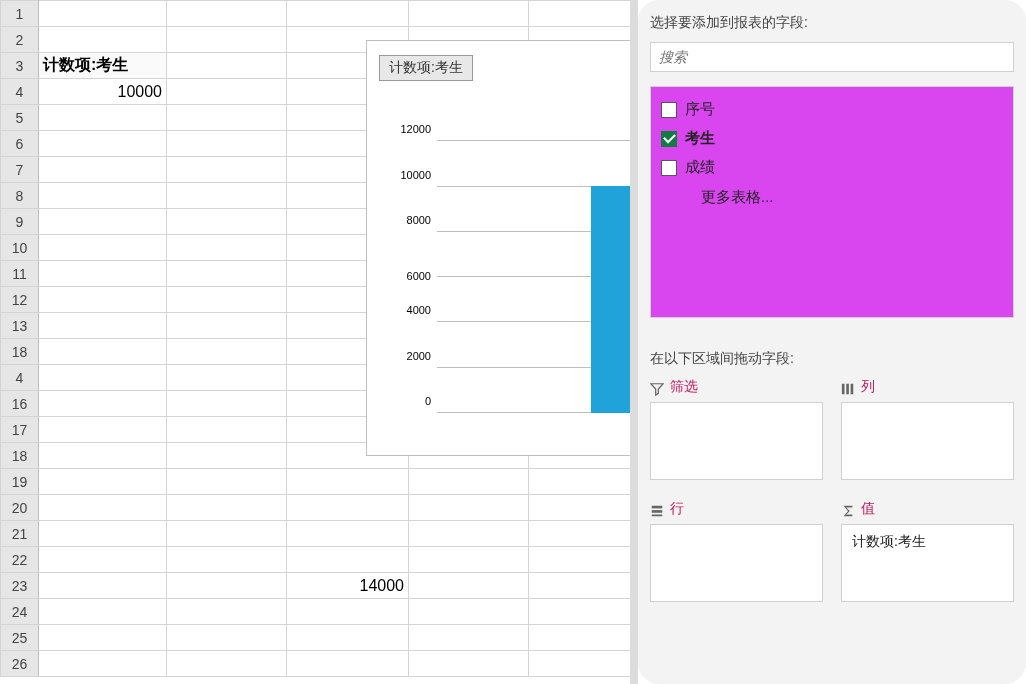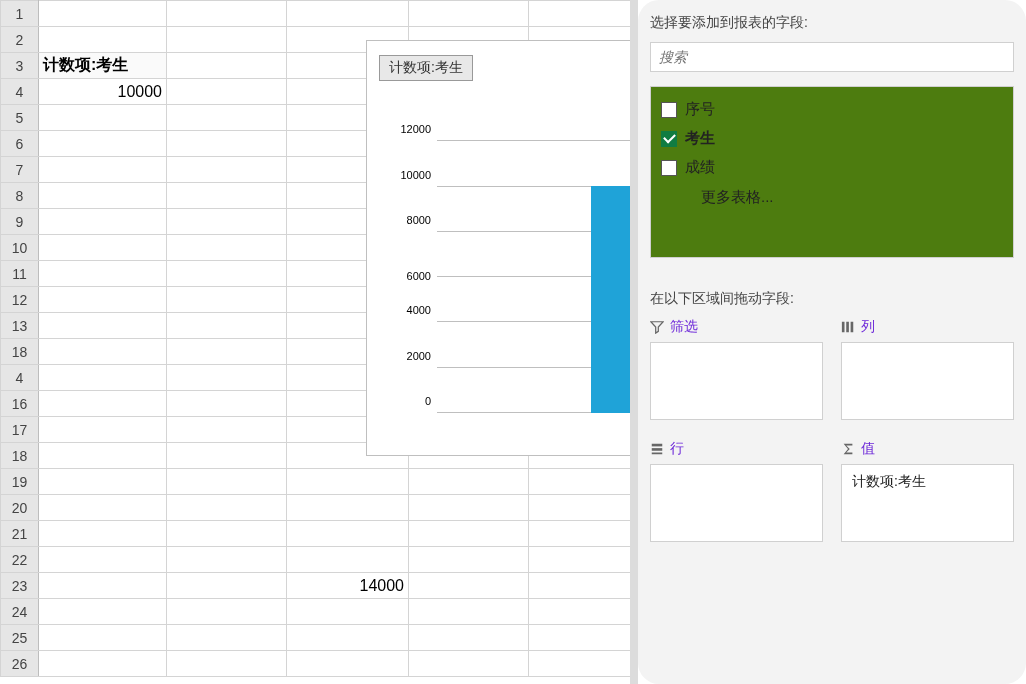--- a/index.html
+++ b/index.html
@@ -134,23 +134,23 @@
     outline: none;
     padding: 4px 8px;
     font-size: 14px;
     color: #888;
     background: transparent;
     font-style: italic;
   }
   .field-list {
     margin-top: 14px;
     border: 1px solid #d0d0d0;
-    background: #4d7c0f;
+    background: #d946ef;
     padding: 8px 10px 10px 10px;
-    height: 172px;
+    height: 232px;
   }
   .field-item {
     display: flex;
     align-items: center;
     gap: 8px;
     padding: 5px 0;
     font-size: 15px;
     color: #222;
   }
   .field-item.checked { font-weight: bold; }
@@ -176,24 +176,24 @@
   .areas {
     margin-top: 10px;
     display: grid;
     grid-template-columns: 1fr 1fr;
     grid-template-rows: auto auto;
     gap: 20px 18px;
   }
   .area-box { display: flex; flex-direction: column; }
   .area-header {
     display: flex;
-    align-items: center;
+    align-items: flex-end;
     gap: 6px;
     font-size: 14px;
-    color: #6d28d9;
+    color: #be185d;
     padding-bottom: 6px;
   }
   .area-body {
     border: 1px solid #d0d0d0;
     background: #fff;
     min-height: 78px;
     padding: 4px;
   }
   .area-pill {
     background: #fff;

